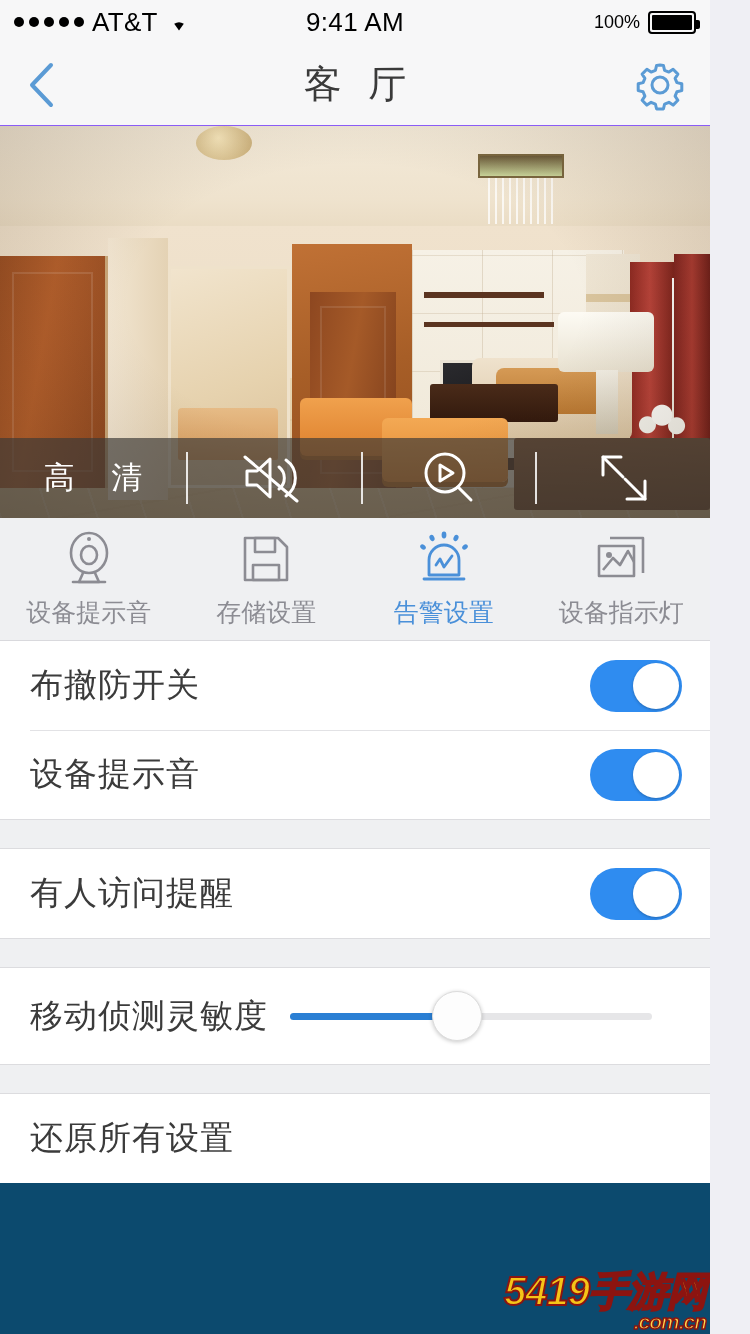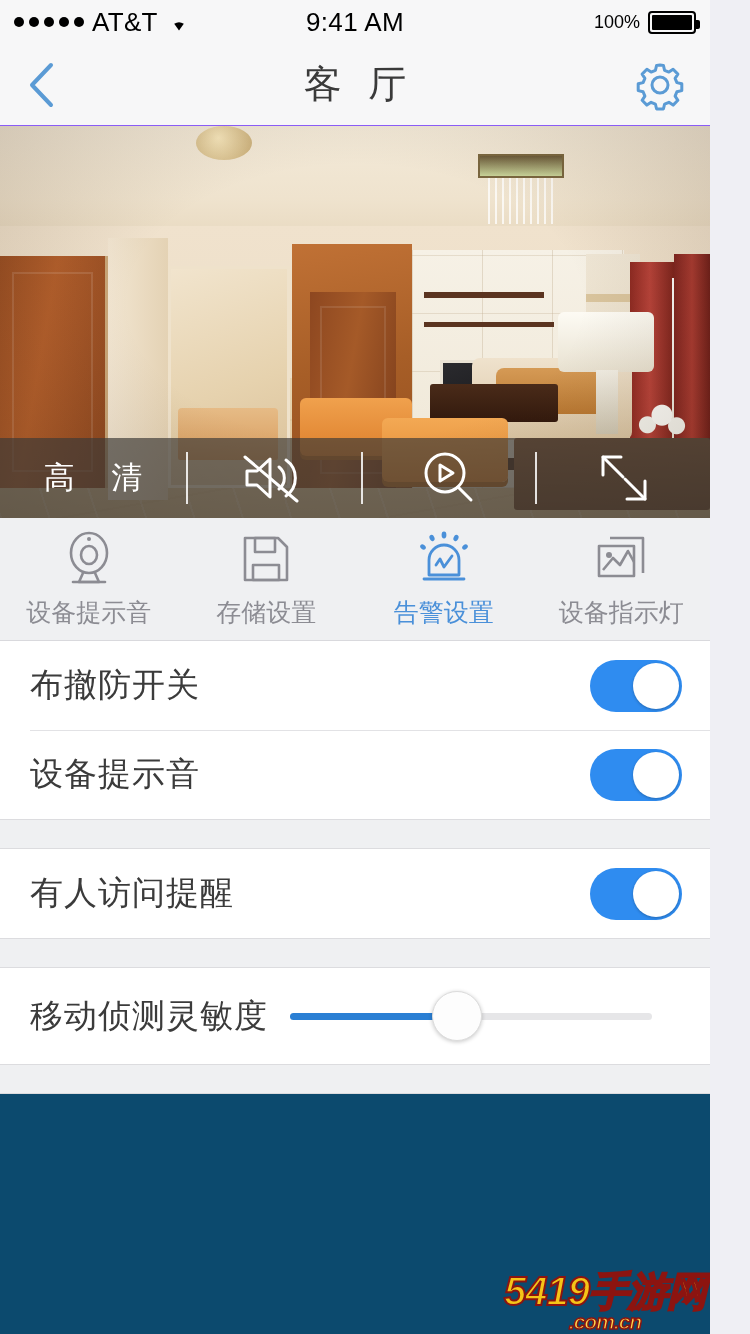--- a/index.html
+++ b/index.html
@@ -202,21 +202,21 @@
     transform: translateX(-50%);
   }
   .row-tall { height: 96px; }
 
   
   .watermark {
     position: absolute; right: 4px; bottom: 2px;
     font-size: 40px; font-weight: bold; font-style: italic;
     color: #f5c518; -webkit-text-stroke: 2px #8c1410;
     letter-spacing: -1px; line-height: 1;
-    text-align: center;
+    text-align: right;
   }
   .watermark .wm-sub { display:block; font-size: 21px; color:#ffd84d; -webkit-text-stroke: 1.5px #8c1410; }
 </style>
 </head>
 <body>
 
 <div id="screen">
 
   <div class="statusbar">
     <div class="status-left">
@@ -441,19 +441,24 @@
           <span class="slider-track"></span>
           <span class="slider-fill" id="sl-fill" style="width: 46%;"></span>
           <span class="slider-thumb" id="sl-thumb" style="left: 46%;"></span>
         </span>
       </span>
     </div>
   </div>
 
   <div class="gap"></div>
 
+  <div class="group">
+    <div class="row">
+      <span class="row-label">还原所有设置</span>
+    </div>
+  </div>
 
   <div class="watermark">
     <span>5419手游网</span>
     <span class="wm-sub">.com.cn</span>
   </div>
 
 </div>
 
 </body></html>

